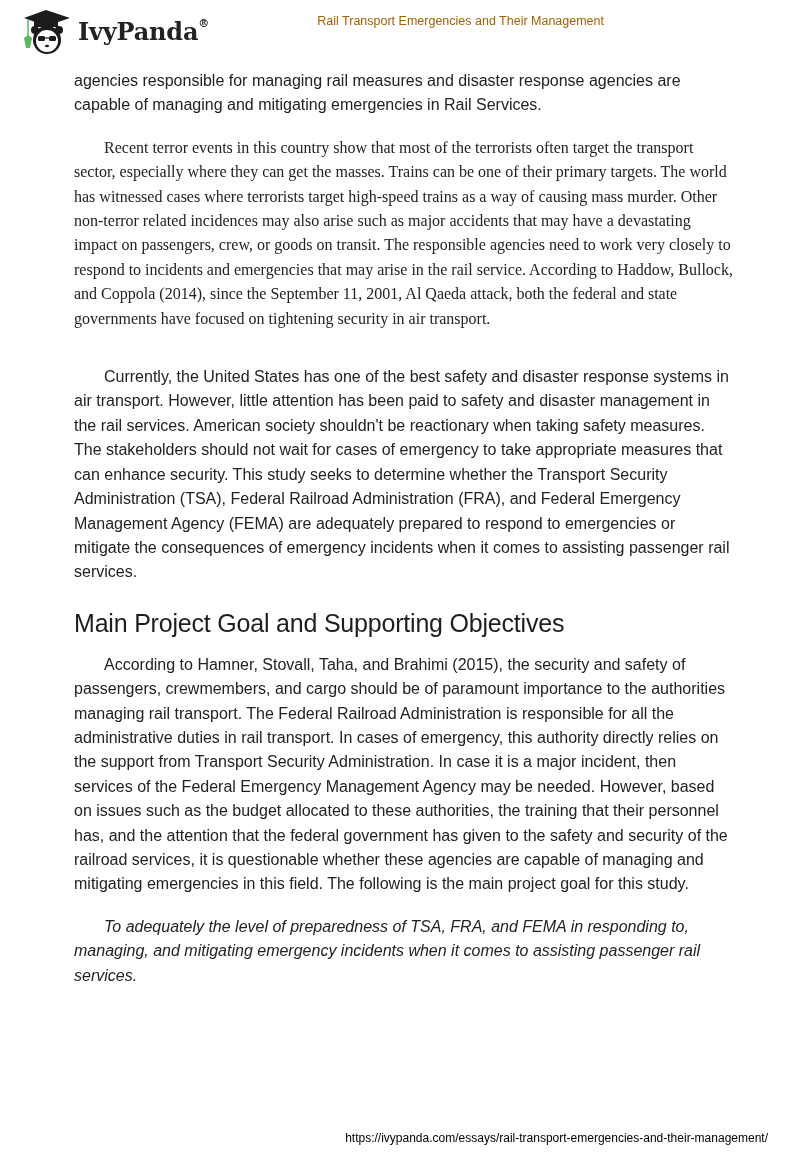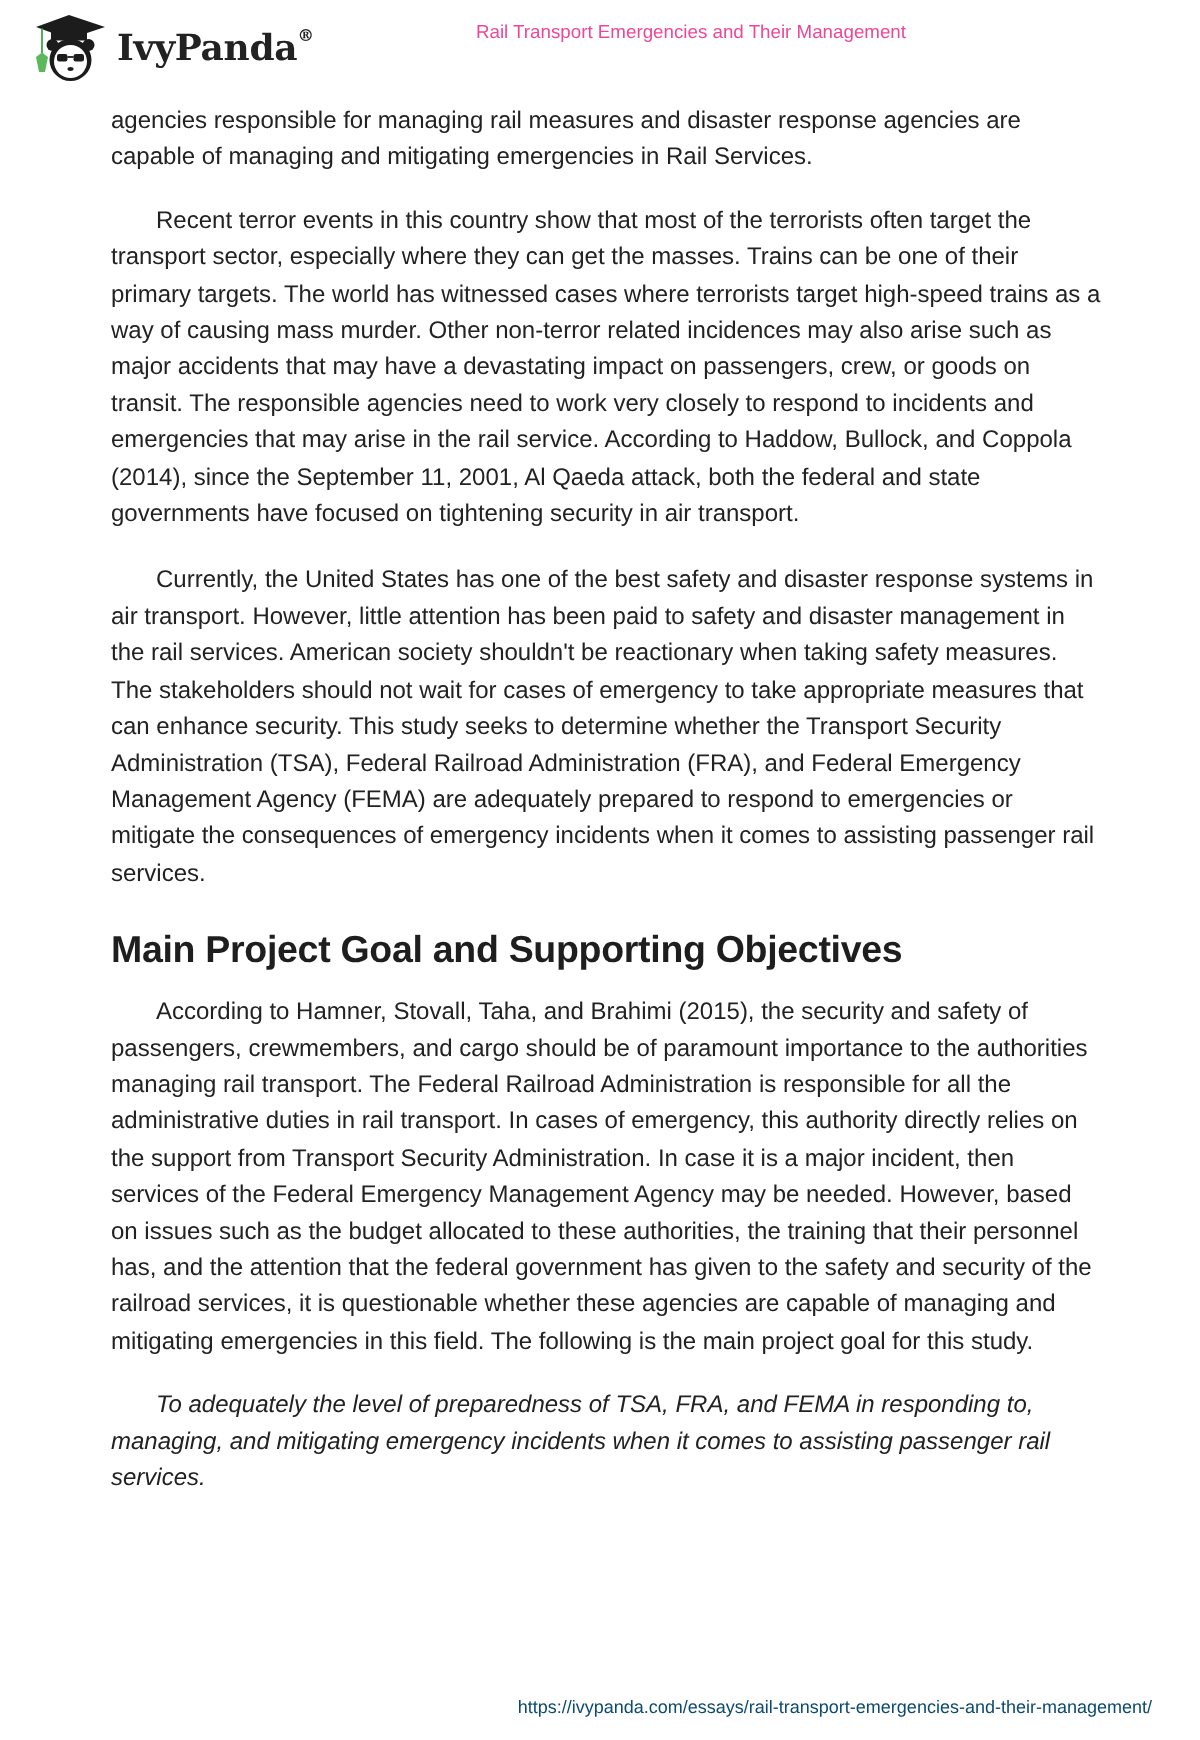--- a/index.html
+++ b/index.html
@@ -9,38 +9,38 @@
     }
     .header { position: absolute; top: 0; left: 0; width: 636px; height: 60px; }
     .logo { position: absolute; left: 16px; top: 8px; display: flex; align-items: center; }
     .logo-mark { width: 60px; height: 48px; }
     .logo-text {
       font-family: "DejaVu Serif", serif; font-weight: bold; font-size: 24px; color: #222;
       margin-left: 2px; letter-spacing: -0.2px; position: relative; top: -1px;
     }
     .logo-text sup { font-size: 11px; position: relative; top: -4px; }
     .doc-title {
-      position: absolute; right: 32px; top: 14px; font-size: 12.5px; color: #ec4899;
+      position: absolute; right: 32px; top: 14px; font-size: 12.5px; color: #a16207;
     }
     .content { position: absolute; left: 74px; top: 69px; width: 660px; }
     p {
       margin: 0; font-size: 16px; line-height: 24.4px; color: #222;
     }
     p.indent { text-indent: 30px; }
     .p1 { margin-bottom: 18px; }
-    .p2 { margin-bottom: 20px; }
+    .p2 { margin-bottom: 34px; font-family: Liberation Serif, serif; }
     .p3 { margin-bottom: 21px; }
     h2 {
-      margin: 0 0 13px 0; font-size: 25px; font-weight: bold; color: #1e1e1e; line-height: 34px;
+      margin: 0 0 13px 0; font-size: 25px; font-weight: normal; color: #1e1e1e; line-height: 34px;
       letter-spacing: -0.2px;
     }
     .p4 { margin-bottom: 18px; }
     .goal { font-style: italic; }
     .footer-url {
-      position: absolute; right: 32px; top: 1131px; font-size: 12px; color: #0c4a6e; text-align: center;
+      position: absolute; right: 32px; top: 1131px; font-size: 12px; color: #000000; text-align: center;
     }
   </style>
 </head>
 <body>
 
 <div class="header">
   <div class="logo">
     <svg class="logo-mark" viewBox="0 0 60 48">
 
       <polygon points="8,10 30,2 54,10 30,18" fill="#1c1c1c"></polygon>

